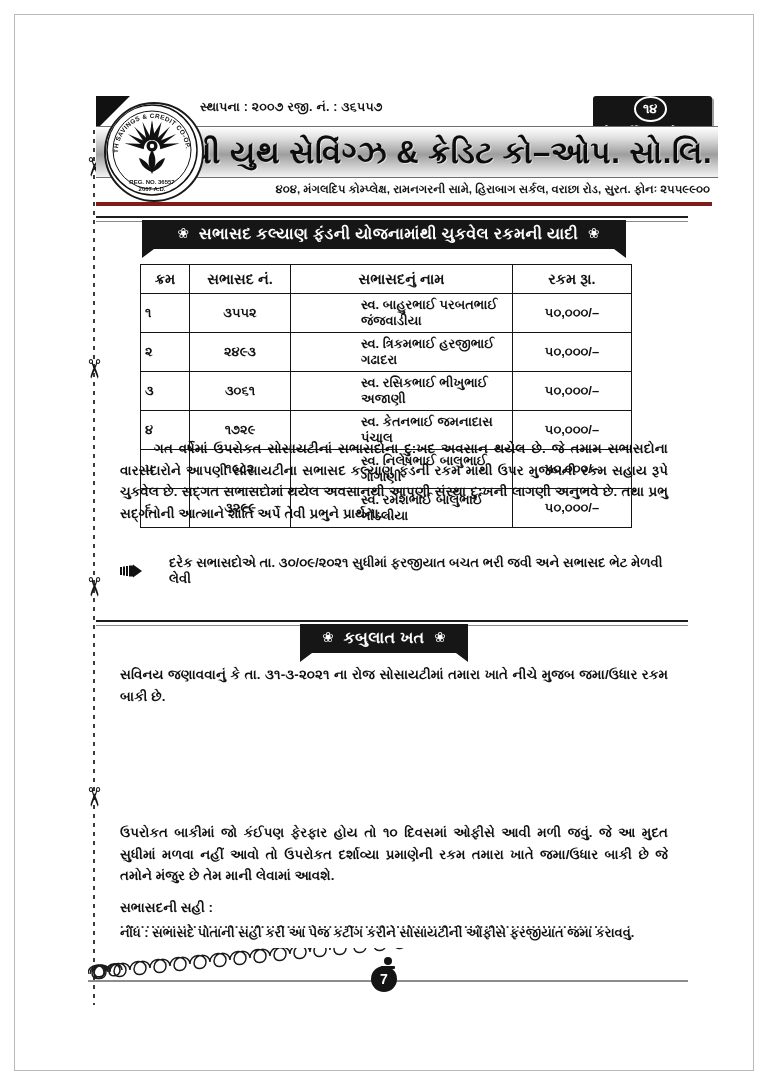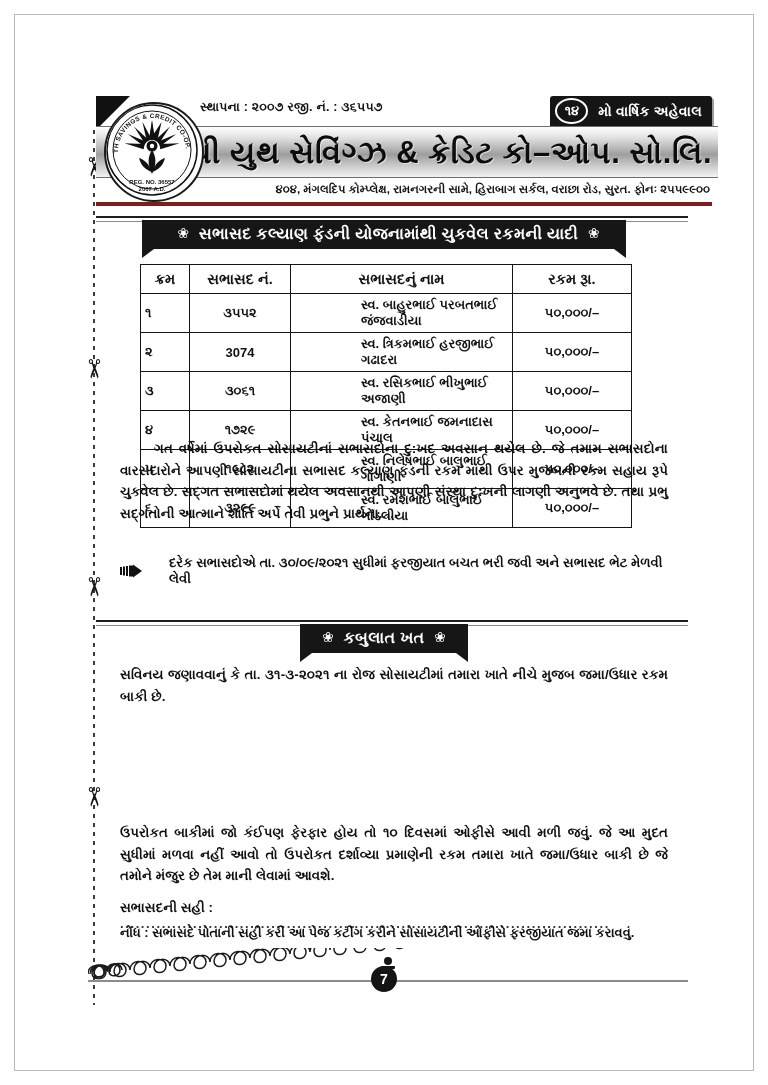--- a/index.html
+++ b/index.html
@@ -47,22 +47,23 @@
     position:absolute;left:0;top:0;width:100%;height:30px;
   }
   .estab{
     position:absolute;left:104px;top:4px;
     font-size:12.5px;font-weight:bold;letter-spacing:.2px;
     white-space:nowrap;color:#141414;
   }
   .annual-badge{
     position:absolute;right:0;top:0;height:30px;
     background:#151515;color:#fff;border-radius:3px 3px 0 0;
-    display:flex;align-items:center;gap:10px;padding:0 10px 0 5px;
+    display:flex;align-items:center;gap:3px;padding:0 10px 0 5px;
     box-shadow:2px 2px 0 #9d9d9d;
+    flex-direction:column;
   }
   .annual-num{
     display:inline-block;min-width:25px;height:22px;line-height:22px;
     border:2px solid #fff;border-radius:50%;
     text-align:center;font-size:13px;font-weight:bold;
     background:#151515;color:#fff;padding:0 2px;
   }
   .annual-txt{font-size:14px;font-weight:bold;letter-spacing:.2px;}
 
   .mh-title-bar{
@@ -273,21 +274,21 @@
     </thead>
     <tbody>
       <tr>
         <td class="c-krm">૧</td>
         <td class="c-num">૩૫૫૨</td>
         <td class="c-name">સ્વ. બાહુરભાઈ પરબતભાઈ જંજવાડીયા</td>
         <td class="c-amt">૫૦,૦૦૦/–</td>
       </tr>
       <tr>
         <td class="c-krm">૨</td>
-        <td class="c-num">3074</td>
+        <td class="c-num">૨૪૯૩</td>
         <td class="c-name">સ્વ. ત્રિકમભાઈ હરજીભાઈ ગઢાદરા</td>
         <td class="c-amt">૫૦,૦૦૦/–</td>
       </tr>
       <tr>
         <td class="c-krm">૩</td>
         <td class="c-num">૩૦૬૧</td>
         <td class="c-name">સ્વ. રસિકભાઈ ભીખુભાઈ અજાણી</td>
         <td class="c-amt">૫૦,૦૦૦/–</td>
       </tr>
       <tr>

